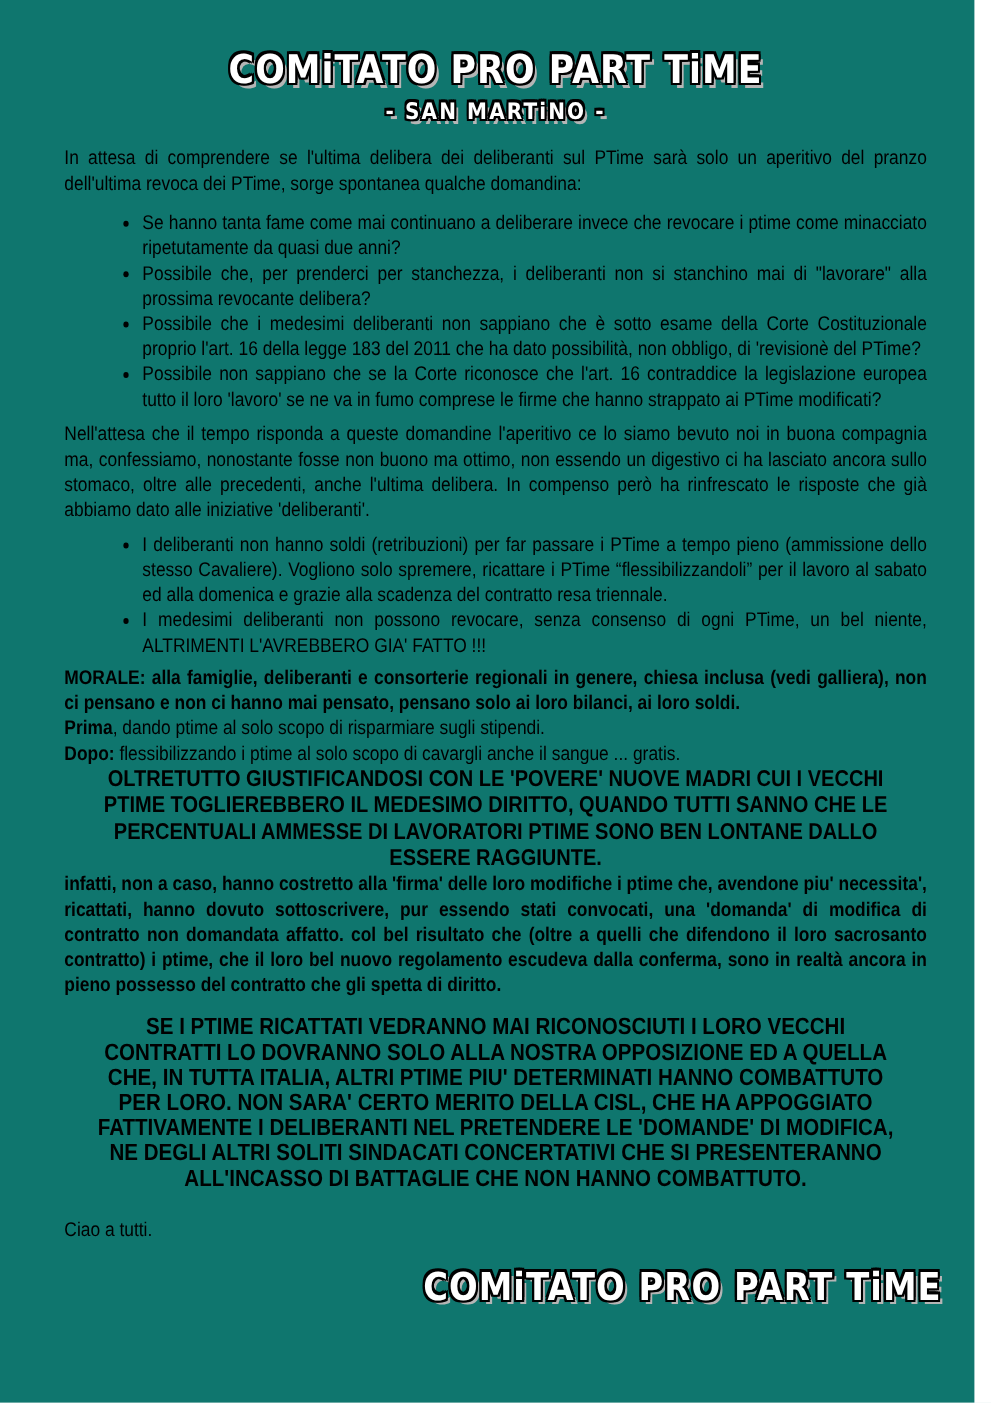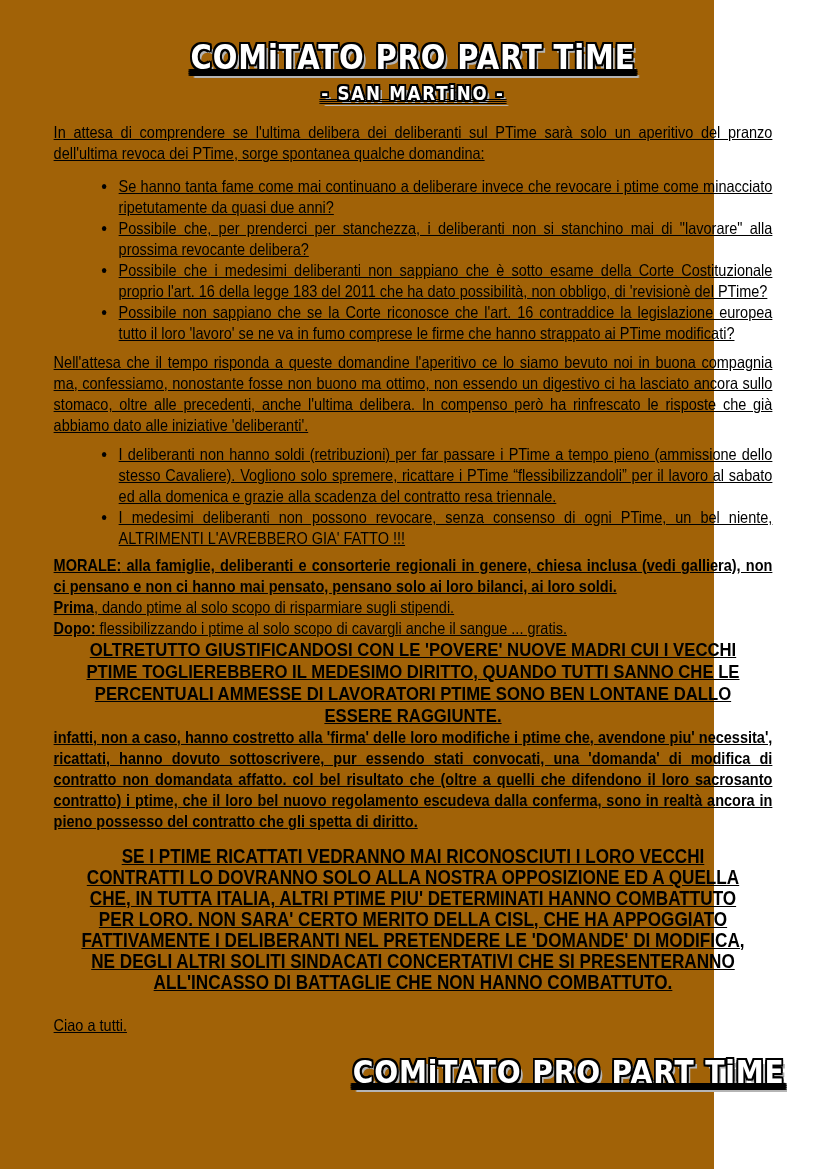--- a/index.html
+++ b/index.html
@@ -6,25 +6,24 @@
     margin: 0;
     padding: 0;
     background: #ffffff;
   }
   body {
     width: 826px;
     height: 1169px;
     overflow: hidden;
   }
   .page {
-    width: 714px;
+    width: 812px;
     height: 1169px;
-    background: #a16207;
+    background: #0f766e;
     position: relative;
-    text-decoration: underline;
   }
   
   .inner {
     width: 940px;
     transform: scaleX(0.8787);
     transform-origin: top left;
     box-sizing: border-box;
     padding: 40px 61px 0 61px;
     font-family: "Liberation Sans", "DejaVu Sans", sans-serif;
     color: #000000;

